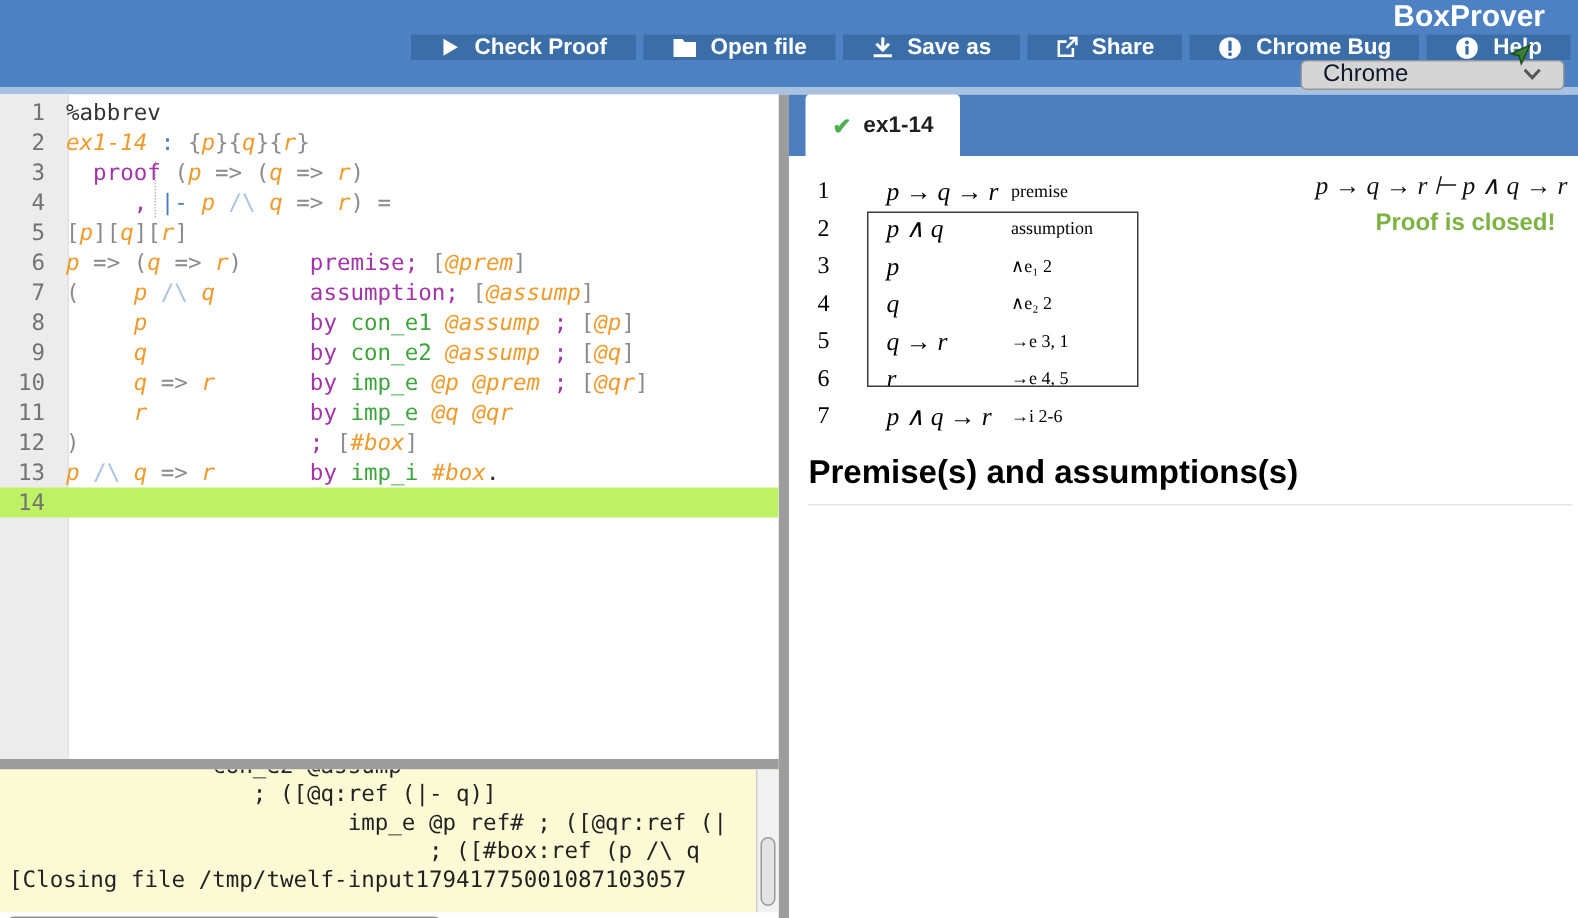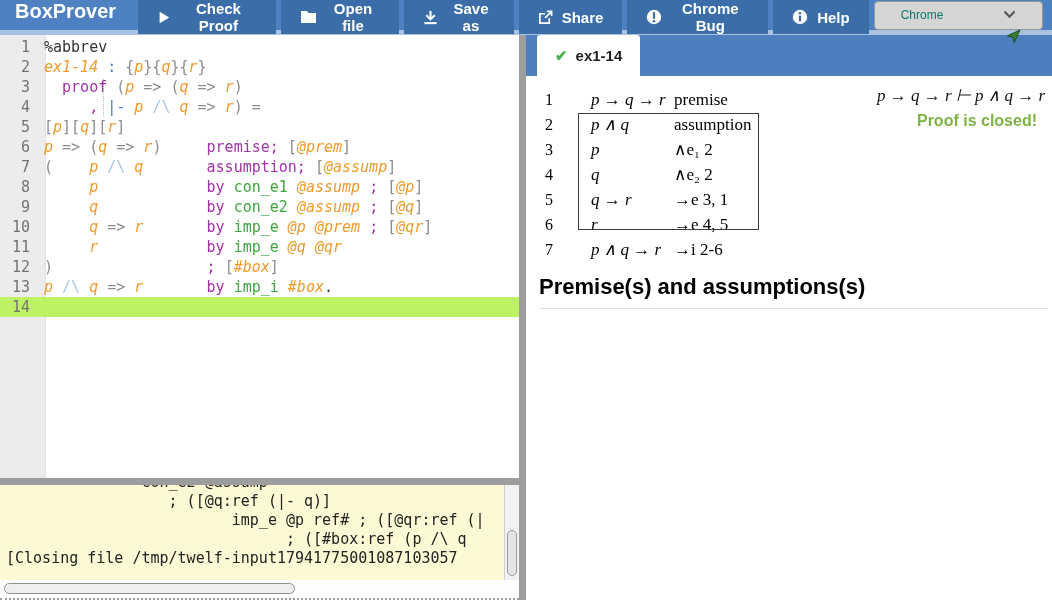--- a/index.html
+++ b/index.html
@@ -1,27 +1,27 @@
 <!DOCTYPE html>
 <html><head>
 <meta charset="utf-8">
 <style>
   * { box-sizing: border-box; margin: 0; padding: 0; }
   body { font-family: "Liberation Sans", sans-serif; background: #fff; }
   .app { position: relative; width: 1052px; height: 612px; overflow: hidden; background: #fff; }
 
   
-  .toolbar { height: 30px; background: #4e81c2; display: flex; align-items: flex-start; }
+  .toolbar { height: 58px; background: #4e81c2; display: flex; align-items: flex-end; flex-direction: column; }
   .brand { color: #fff; font-weight: bold; font-size: 20px; padding: 0 22px 0 15px; display: flex; align-items: center; }
   .tb-btn { background: #3b6ea9; border: none; color: #fff; font-family: "Liberation Sans", sans-serif;
             font-size: 15px; display: flex; align-items: center; gap: 9px; padding: 0 19px; margin-right: 5px; cursor: pointer; font-weight: bold; }
   .tb-btn .ic { display: flex; align-items: center; }
   .browser-select { margin-left: auto; align-self: center; margin-right: 9px; width: 176px; height: 29px;
             background: #d5d5d5; border: 1px solid #979797; border-radius: 4px; display: flex;
-            align-items: center; justify-content: space-between; padding: 0 26px; font-size: 12px; color: #0f766e; cursor: pointer; }
+            align-items: center; justify-content: space-between; padding: 0 14px; font-size: 16px; color: #0f172a; cursor: pointer; }
   .subbar { height: 5px; background: #a9c2e1; }
 
   
   .main { display: flex; height: 565px; }
   .left { width: 519px; display: flex; flex-direction: column; border-bottom: 2px dotted #9a9a9a; }
   .vdivider { width: 7px; background: #9d9d9d; }
   .right { flex: 1; display: flex; flex-direction: column; background: #fff; }
 
   
   .editor { height: 443px; position: relative; background: #fff; overflow: hidden;
@@ -59,21 +59,21 @@
   .tabbar { height: 41px; background: #4d7fbe; display: flex; align-items: stretch; padding-left: 11px; }
   .tab { background: #fff; display: flex; align-items: center; gap: 8px; padding: 0 18px;
          font-weight: bold; font-size: 15px; color: #1f1f1f; border-radius: 3px 3px 0 0; cursor: pointer; }
   .tab .check { font-size: 15px; }
   .content { position: relative; flex: 1; background: #fff; overflow: hidden; }
 
   .proof-table { position: absolute; left: 13px; top: 11px; font-family: "Liberation Serif", serif; font-size: 17px; color: #000; }
   .p-row { display: flex; height: 25px; align-items: center; }
   .p-num { flex: 0 0 52px; padding-left: 6px; font-size: 16px; }
   .p-formula { flex: 0 0 83px; font-style: italic; }
-  .p-just { font-size: 17px; white-space: pre; }
+  .p-just { font-size: 12px; white-space: pre; }
   .proof-box { position: absolute; left: 39px; top: 26px; width: 181px; height: 117px; border: 1px solid #3c3c3c; pointer-events: none; }
 
   .sequent { position: absolute; right: 7px; top: 9px; font-family: "Liberation Serif", serif; font-style: italic; font-size: 17px; color: #111; }
   .proof-status { position: absolute; right: 15px; top: 36px; font-weight: bold; font-size: 16px; }
 
   .section-heading { position: absolute; left: 13px; top: 198px; font-size: 22px; font-weight: bold; color: #000; }
   .section-rule { position: absolute; left: 13px; right: 4px; top: 232px; border-top: 1px solid #e3e3e3; }
 
   .mouse-cursor { position: absolute; left: 1006px; top: 29px; z-index: 50; pointer-events: none; }
 </style>

